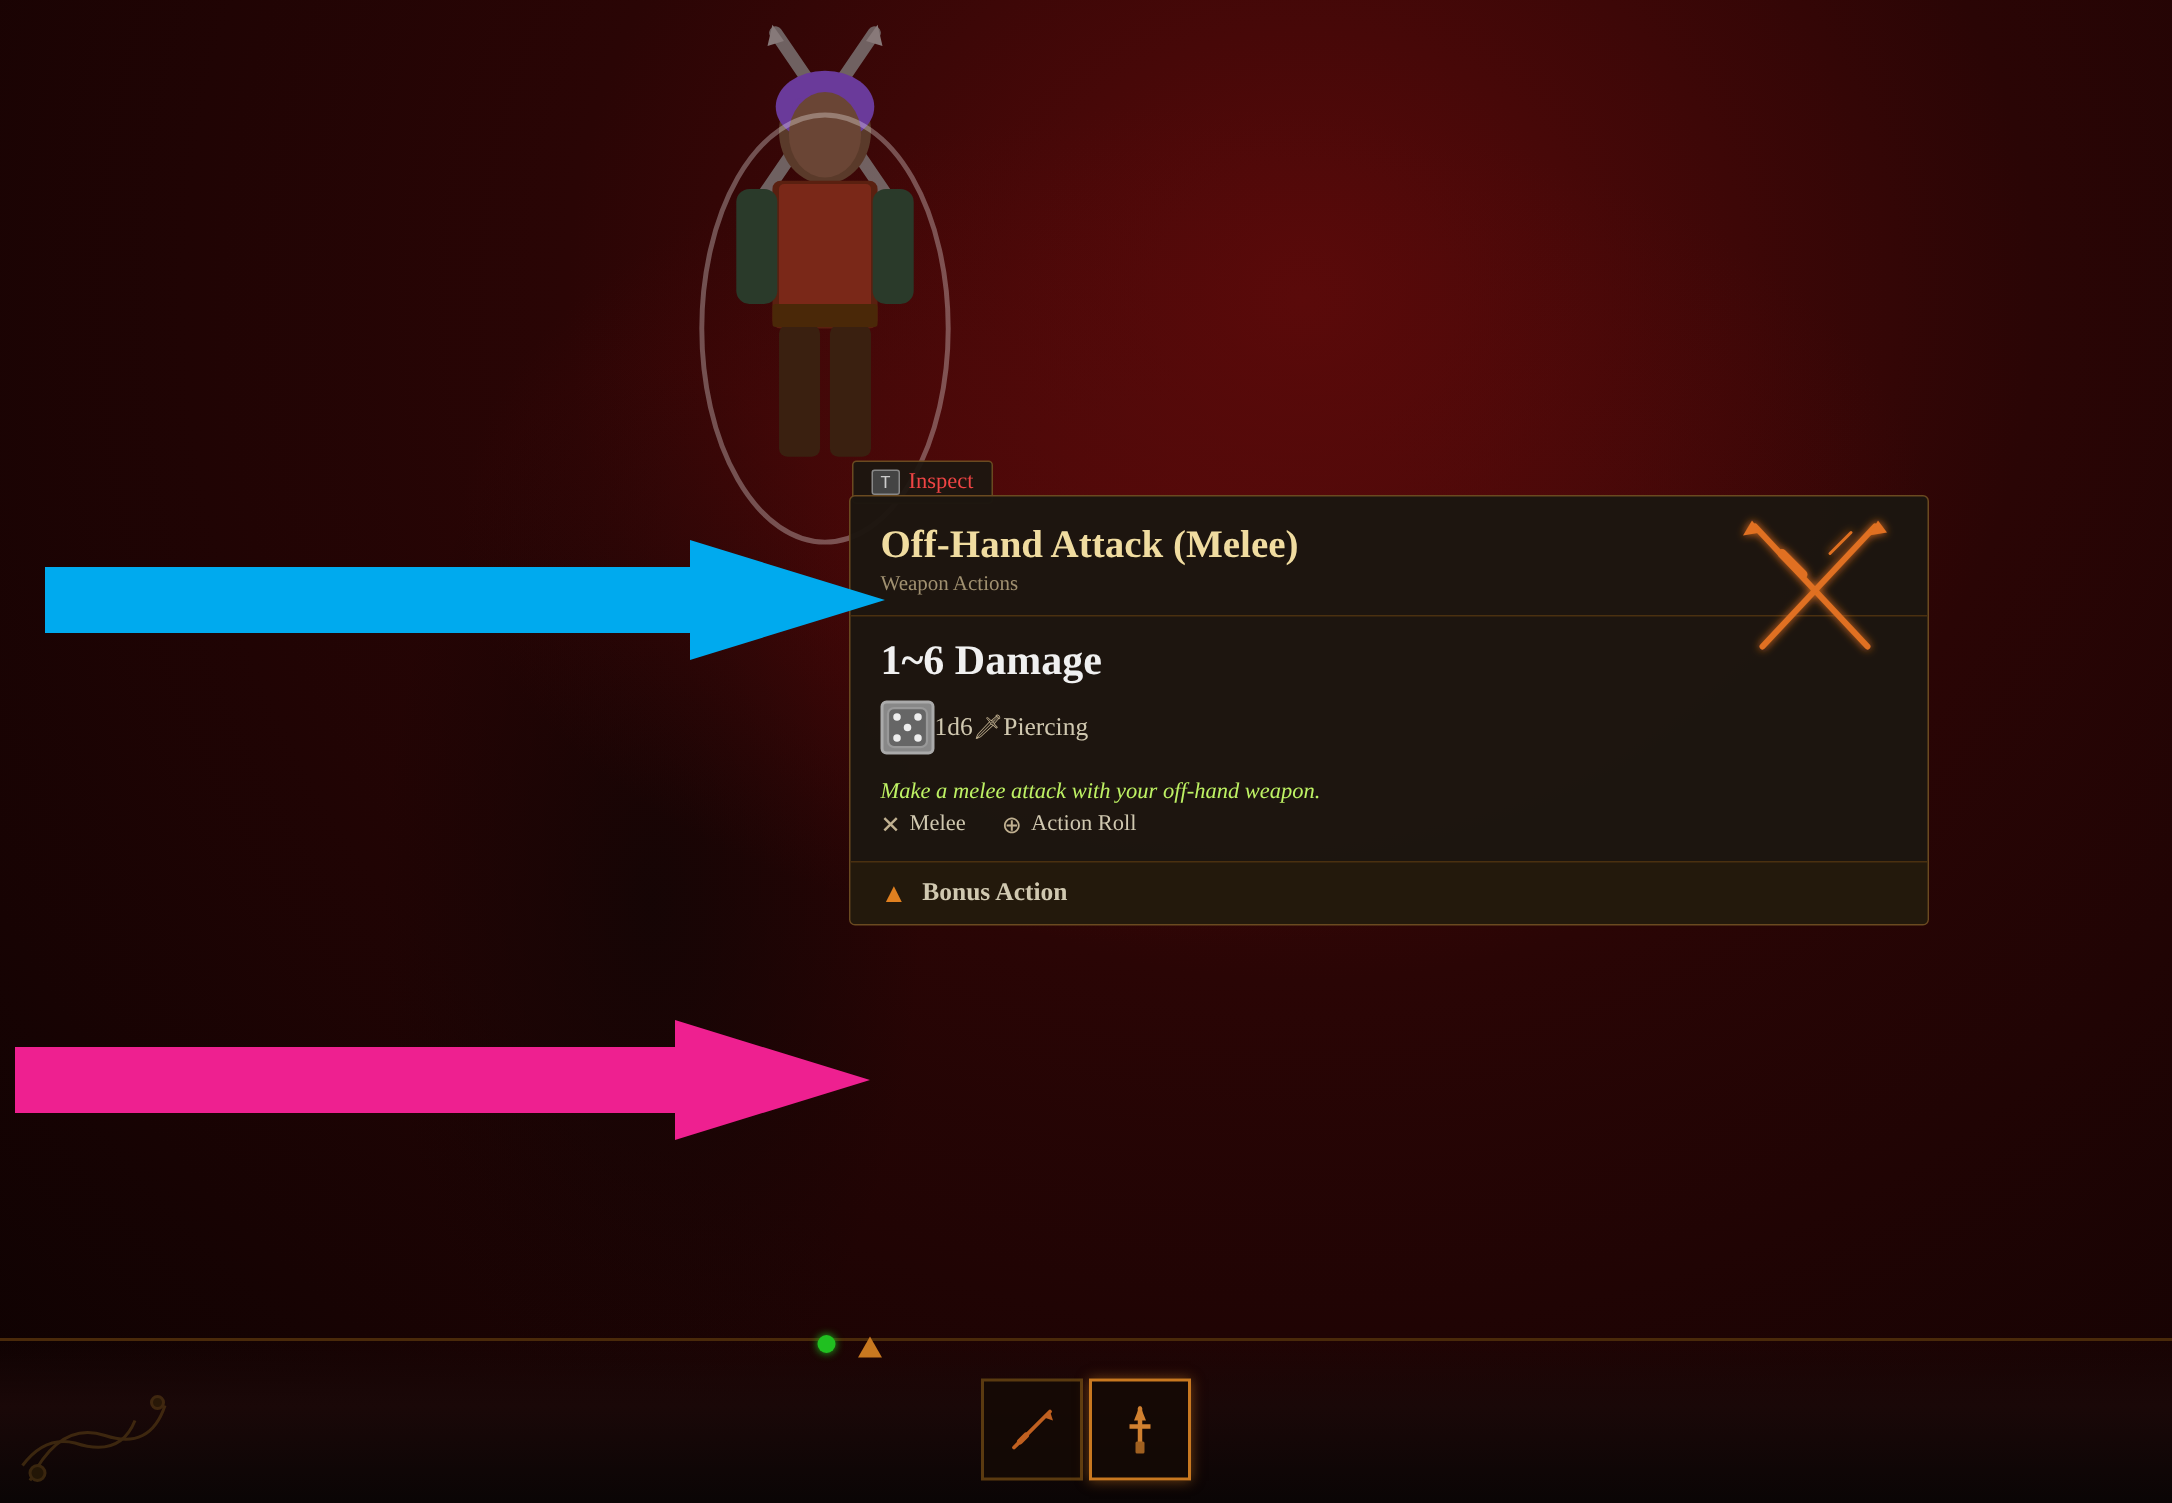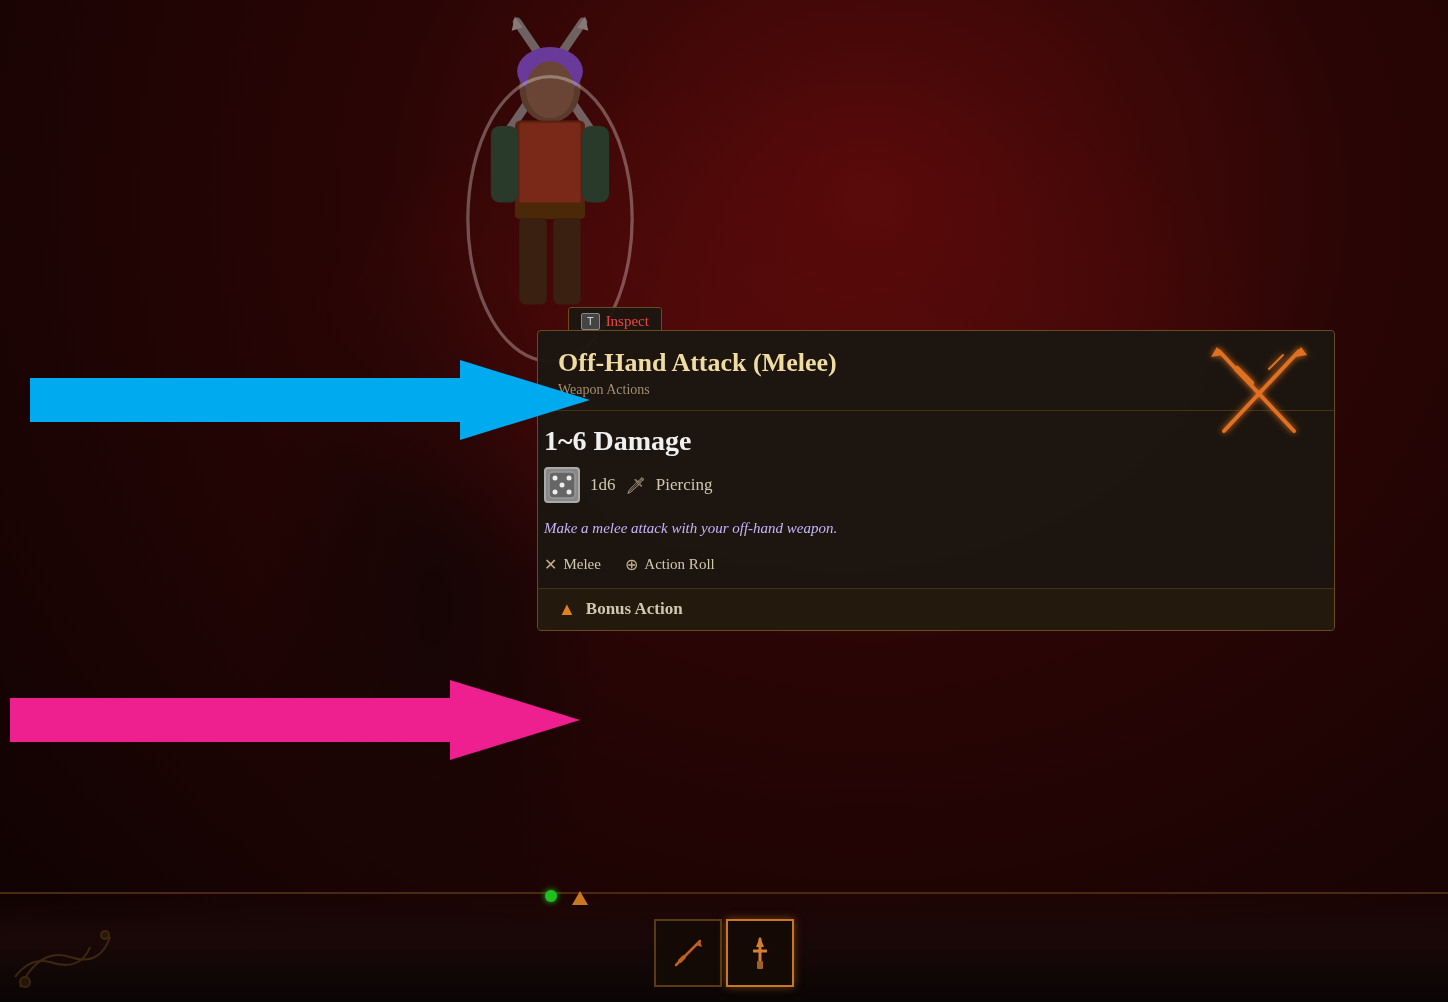--- a/index.html
+++ b/index.html
@@ -124,22 +124,22 @@
       height: 0;
       border-left: 8px solid transparent;
       border-right: 8px solid transparent;
       border-bottom: 14px solid #c87820;
     }
 
     
     .tooltip-panel {
       position: absolute;
       top: 330px;
-      left: 537px;
-      width: 798px;
+      left: 566px;
+      width: 720px;
       background: rgba(28, 22, 16, 0.97);
       border: 1px solid #6a4a20;
       border-radius: 4px;
       padding: 0;
       overflow: hidden;
     }
 
     
     .inspect-button {
       position: absolute;
@@ -199,35 +199,35 @@
     
     .sword-icon-large {
       position: absolute;
       top: 10px;
       right: 15px;
       width: 120px;
       height: 100px;
     }
 
     .tooltip-body {
-      padding: 14px 6px;
+      padding: 14px 20px;
     }
 
     .damage-title {
       font-size: 28px;
       color: #f0f0f0;
       font-weight: bold;
       margin-bottom: 10px;
       font-family: 'Georgia', serif;
     }
 
     .damage-detail {
       display: flex;
       align-items: center;
-      gap: 10px;
+      gap: 0;
       margin-bottom: 14px;
     }
 
     .dice-icon {
       width: 36px;
       height: 36px;
       background: #888;
       border: 2px solid #aaa;
       border-radius: 4px;
       display: flex;
@@ -245,23 +245,23 @@
       font-family: 'Georgia', serif;
     }
 
     .damage-type-icon {
       font-size: 16px;
       color: #c0b090;
     }
 
     .tooltip-description {
       font-size: 15px;
-      color: #c4b5fd;
+      color: #bef264;
       line-height: 1.5;
-      margin-bottom: 15px;
+      margin-bottom: 0;
       font-family: 'Georgia', serif;
       font-style: italic;
     }
 
     .tooltip-tags {
       display: flex;
       gap: 24px;
       align-items: center;
       margin-bottom: 0;
     }

